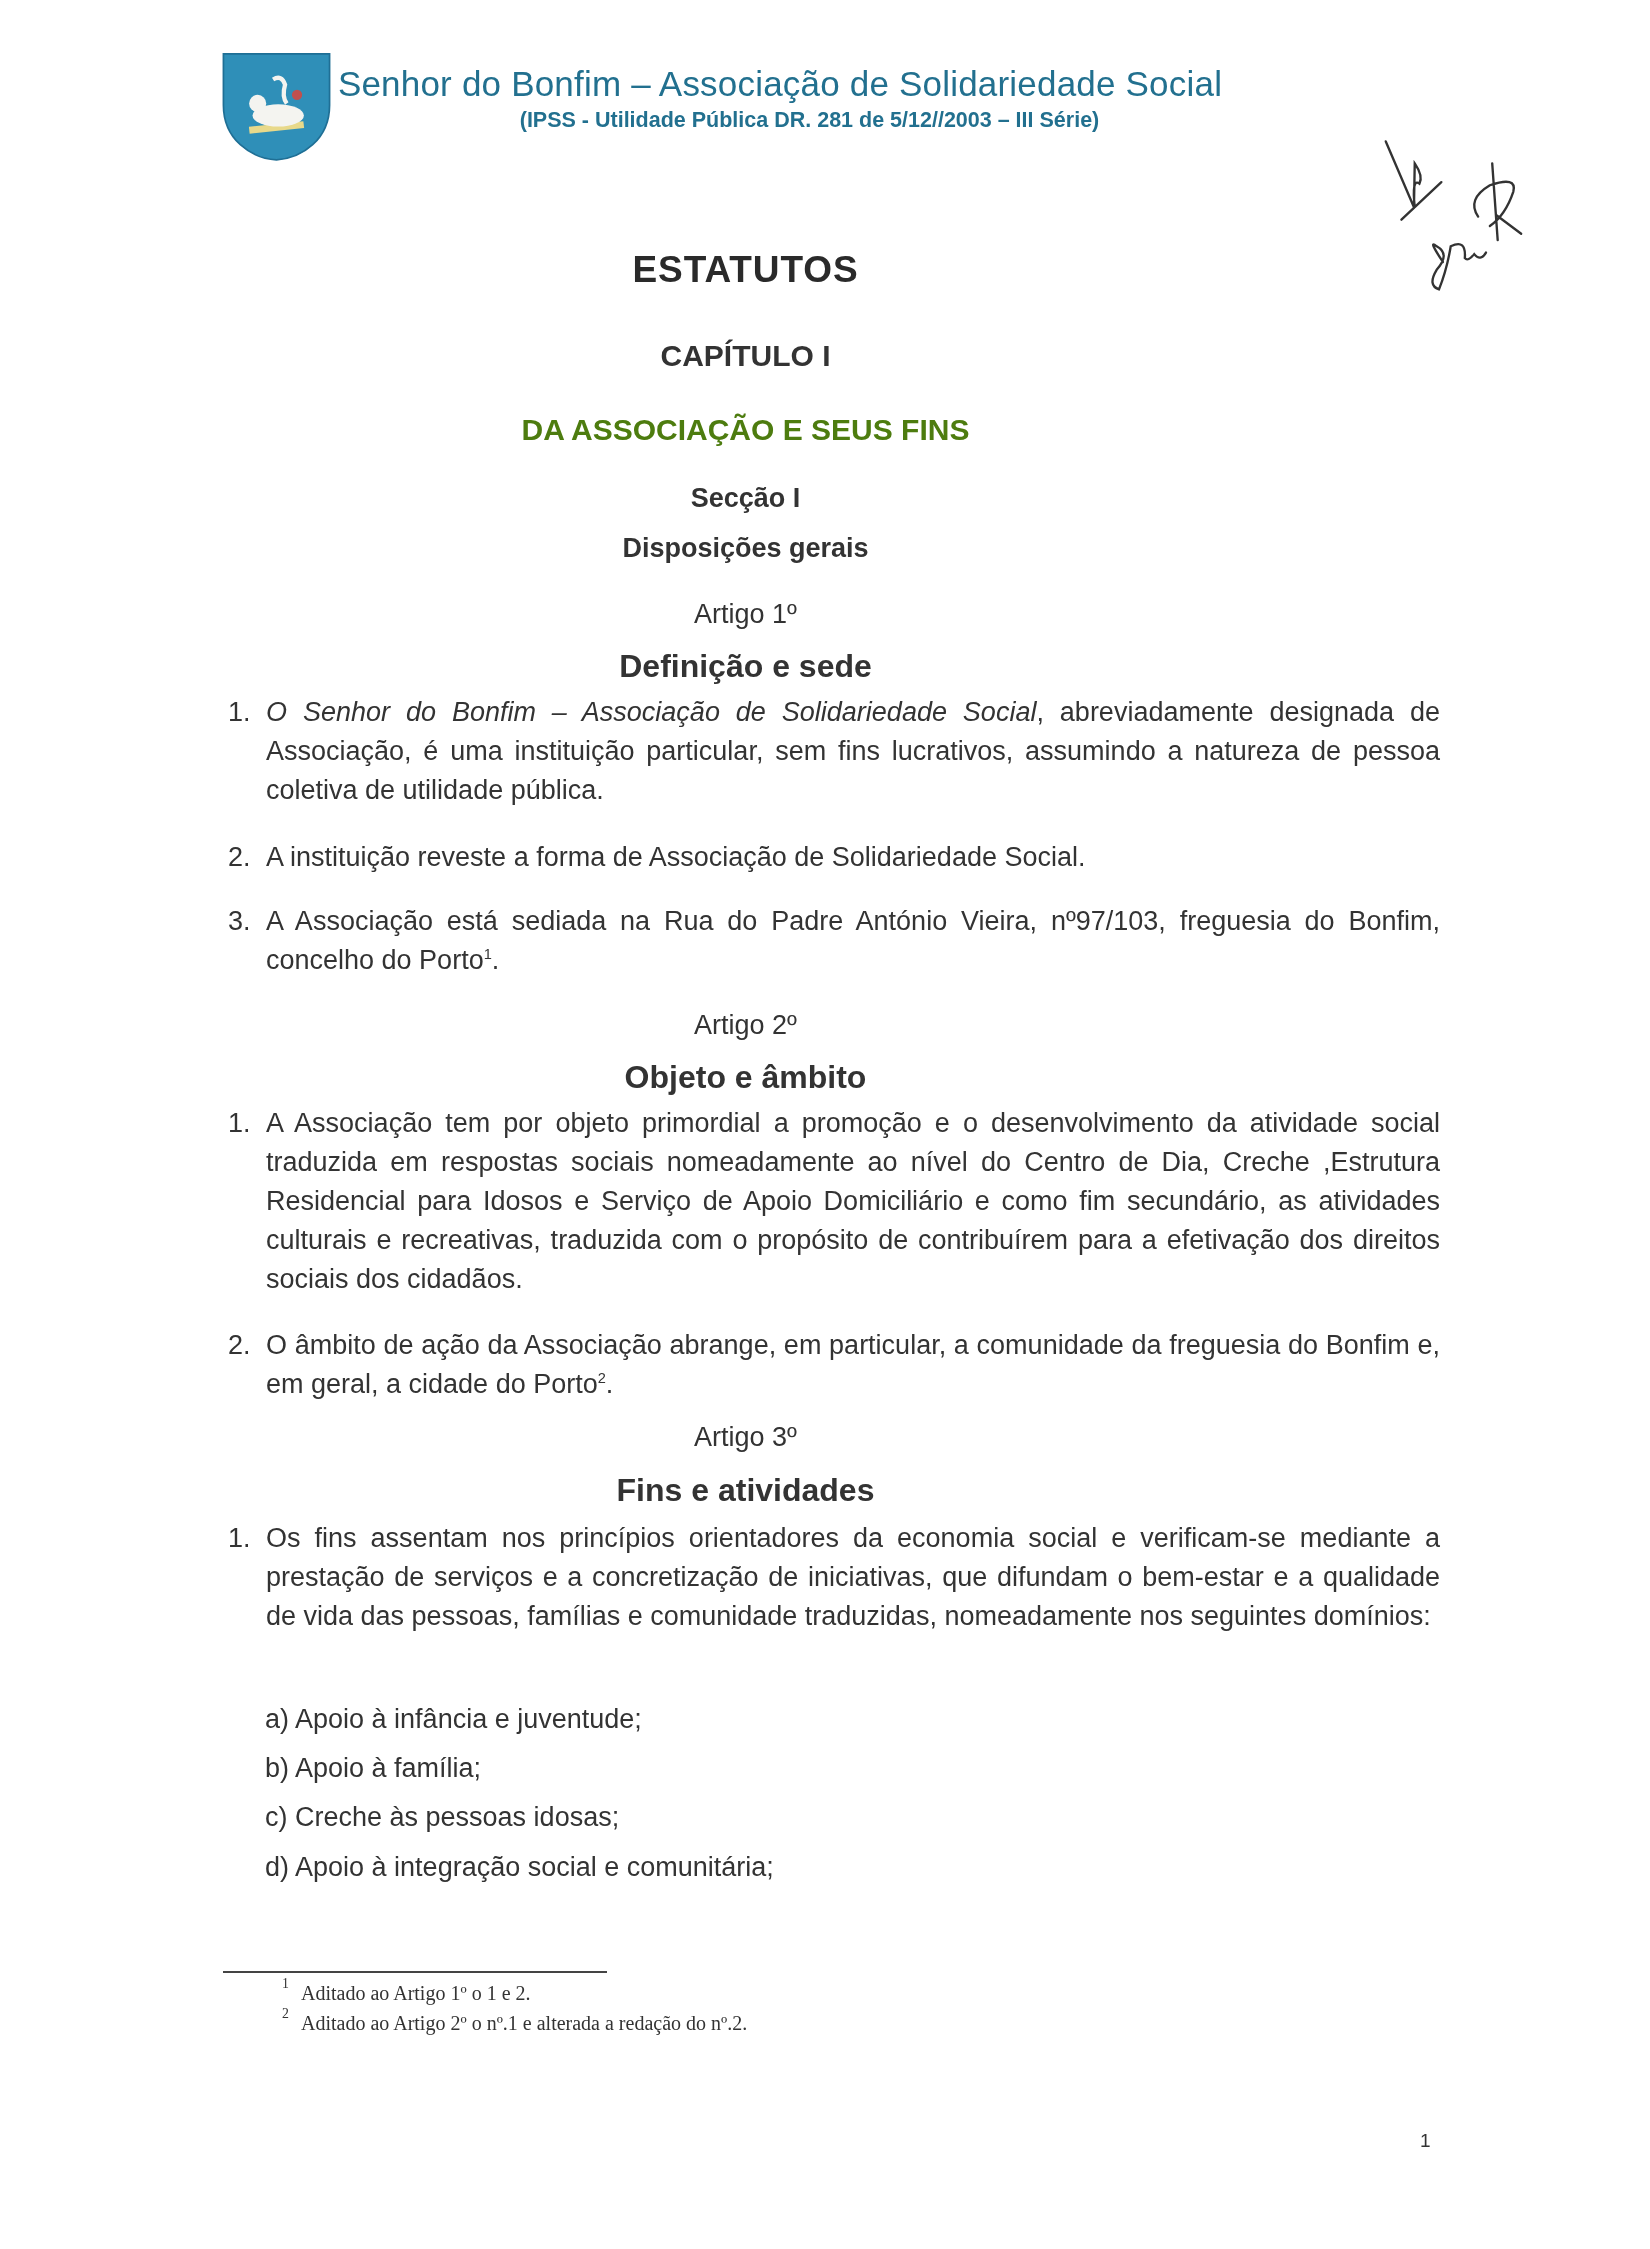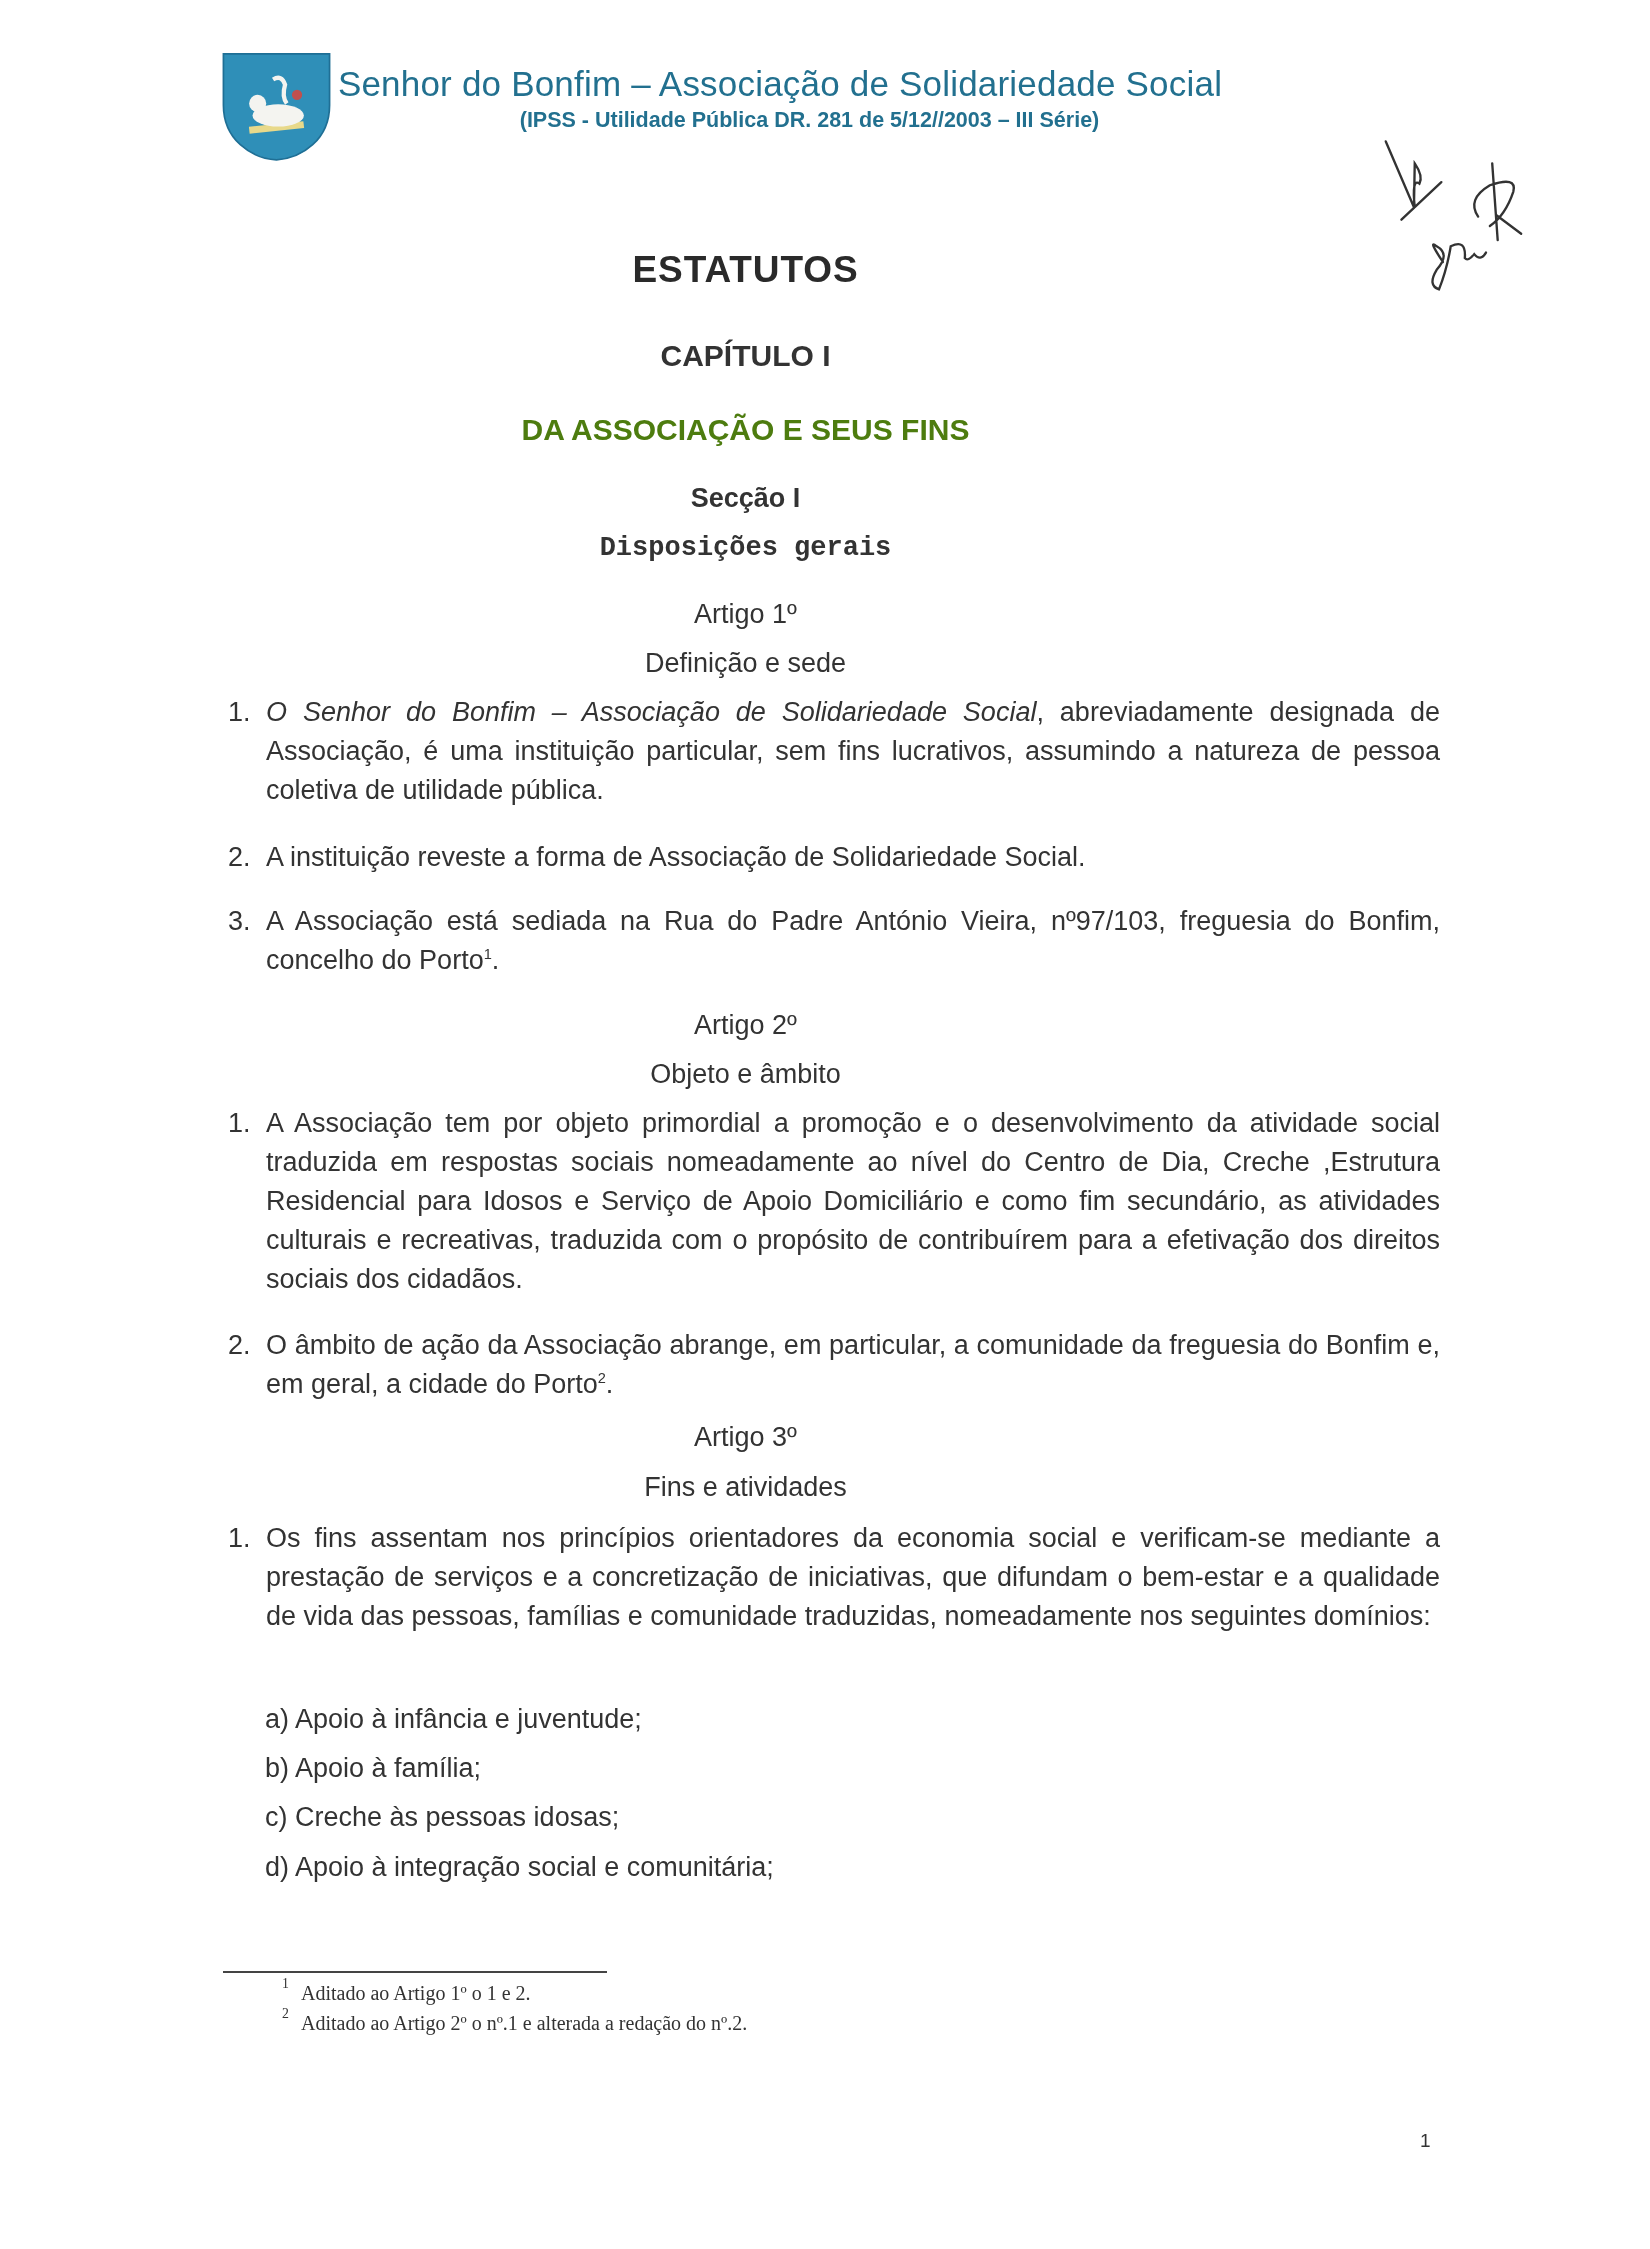--- a/index.html
+++ b/index.html
@@ -18,24 +18,24 @@
       padding-left: 119px; box-sizing: border-box;
       font-size: 21.5px; color: #22708f; font-weight: bold;
     }
     .signatures { position: absolute; left: 1349px; top: 125px; width: 180px; height: 180px; }
 
     .center { position: absolute; left: 0; width: 1478px; text-align: center; padding-left: 13px; box-sizing: border-box; }
     .doc-title { top: 249px; font-size: 37px; font-weight: 900; letter-spacing: 0.9px; color: #2a2a2a; }
     .chapter { top: 339px; font-size: 30px; font-weight: bold; color: #333; }
     .chapter-sub { top: 413px; font-size: 30px; font-weight: bold; color: #4d7c0f; }
     .section { top: 483px; font-size: 27px; font-weight: bold; }
-    .section-sub { top: 533px; font-size: 27px; font-weight: bold; font-family: Liberation Mono, monospace; }
+    .section-sub { top: 533px; font-size: 27px; font-weight: bold; }
 
     .art-num { font-size: 27px; }
-    .art-title { font-size: 27px; font-weight: normal; }
+    .art-title { font-size: 32px; font-weight: bold; }
 
     .item {
       position: absolute; left: 228px; width: 1212px;
       font-size: 27px; line-height: 39px; text-align: justify;
     }
     .item .num { position: absolute; left: 0; top: 0; }
     .item .txt { margin-left: 38px; display: block; }
     .item .txt i { font-style: italic; }
     sup { font-size: 14.6px; line-height: 0; vertical-align: super; }
 

